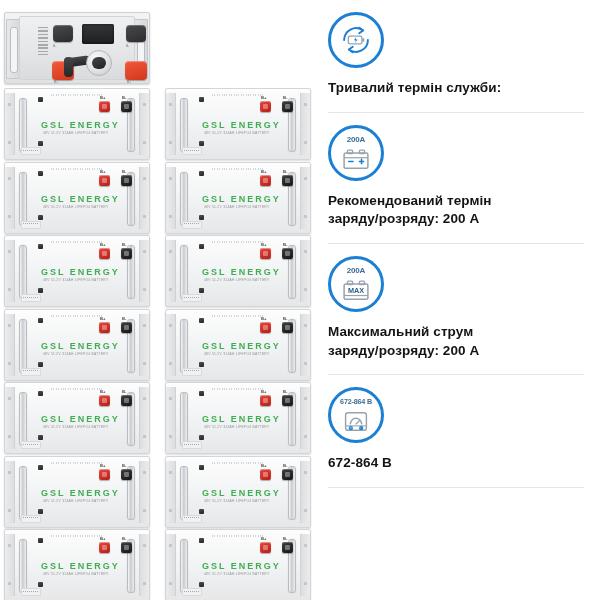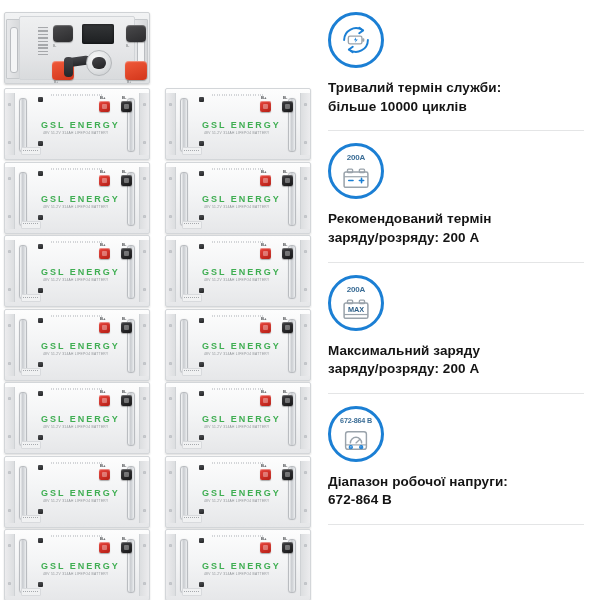--- a/index.html
+++ b/index.html
@@ -438,21 +438,20 @@
         <path d="M34 20a14 14 0 0 1-22 11.4" fill="none" stroke="#1b7fd4" stroke-width="2.3" stroke-linecap="round"></path>
         <path d="M24 5.5l4.4 3.4-4.6 3.2" fill="none" stroke="#1b7fd4" stroke-width="2.3" stroke-linecap="round" stroke-linejoin="round"></path>
         <path d="M16 34.5l-4.4-3.4 4.6-3.2" fill="none" stroke="#1b7fd4" stroke-width="2.3" stroke-linecap="round" stroke-linejoin="round"></path>
         <rect x="11" y="15.5" width="16" height="9" rx="2" fill="none" stroke="#9aa3ab" stroke-width="1.6"></rect>
         <rect x="27.4" y="18" width="2.4" height="4" rx="1" fill="#9aa3ab"></rect>
         <path d="M20 16.8l-2.4 3.6h2.2l-1.1 2.9 3.4-4h-2.3z" fill="#1b7fd4"></path>
       </svg>
     </div>
     <div class="feat-txt">
       <div>Тривалий термін служби:</div>
-      <div>більше 10000 циклів</div>
     </div>
   </div>
   <div class="divider"></div>
 
   <div class="feat">
     <div class="icon-wrap">
       <div class="icon-cap">200A</div>
       <svg width="34" height="26" viewBox="0 0 40 30" style="margin-top:13px">
         <rect x="6" y="8" width="28" height="18" rx="2" fill="none" stroke="#9aa3ab" stroke-width="1.8"></rect>
         <rect x="10" y="4.5" width="6" height="4" rx="1" fill="none" stroke="#9aa3ab" stroke-width="1.6"></rect>
@@ -474,39 +473,38 @@
       <div class="icon-cap">200A</div>
       <svg width="34" height="26" viewBox="0 0 40 30" style="margin-top:13px">
         <rect x="6" y="8" width="28" height="18" rx="2" fill="none" stroke="#9aa3ab" stroke-width="1.8"></rect>
         <rect x="10" y="4.5" width="6" height="4" rx="1" fill="none" stroke="#9aa3ab" stroke-width="1.6"></rect>
         <rect x="24" y="4.5" width="6" height="4" rx="1" fill="none" stroke="#9aa3ab" stroke-width="1.6"></rect>
         <path d="M6 21.5h28" stroke="#9aa3ab" stroke-width="1.4"></path>
         <text x="20" y="18.6" text-anchor="middle" font-family="Liberation Sans, sans-serif" font-size="8.6" font-weight="700" fill="#2d5f88">MAX</text>
       </svg>
     </div>
     <div class="feat-txt">
-      <div>Максимальний заряду</div>
+      <div>Максимальний струм</div>
       <div>заряду/розряду: 200 А</div>
     </div>
   </div>
   <div class="divider"></div>
 
   <div class="feat">
     <div class="icon-wrap">
       <div class="icon-cap" style="font-size:7.2px">672-864 В</div>
       <svg width="32" height="25" viewBox="0 0 40 30" style="margin-top:13px">
         <rect x="7" y="4" width="26" height="22" rx="3" fill="none" stroke="#9aa3ab" stroke-width="1.8"></rect>
         <path d="M13 18a7 7 0 0 1 14 0" fill="none" stroke="#9aa3ab" stroke-width="1.8" stroke-linecap="round"></path>
         <path d="M20 18l4.6-4.2" stroke="#9aa3ab" stroke-width="1.7" stroke-linecap="round"></path>
         <path d="M7 20.5h26" stroke="#9aa3ab" stroke-width="1.4"></path>
         <circle cx="13.5" cy="23.3" r="2" fill="none" stroke="#1b7fd4" stroke-width="1.4"></circle>
         <path d="M12.4 23.3h2.2" stroke="#1b7fd4" stroke-width="1.3" stroke-linecap="round"></path>
         <circle cx="26.5" cy="23.3" r="2" fill="none" stroke="#1b7fd4" stroke-width="1.4"></circle>
         <path d="M25.4 23.3h2.2M26.5 22.2v2.2" stroke="#1b7fd4" stroke-width="1.3" stroke-linecap="round"></path>
       </svg>
     </div>
     <div class="feat-txt">
-      <div>Діапазон робочої напруги:</div>
       <div>672-864 В</div>
     </div>
   </div>
   <div class="divider"></div>
 </div>
 
 </body></html>

